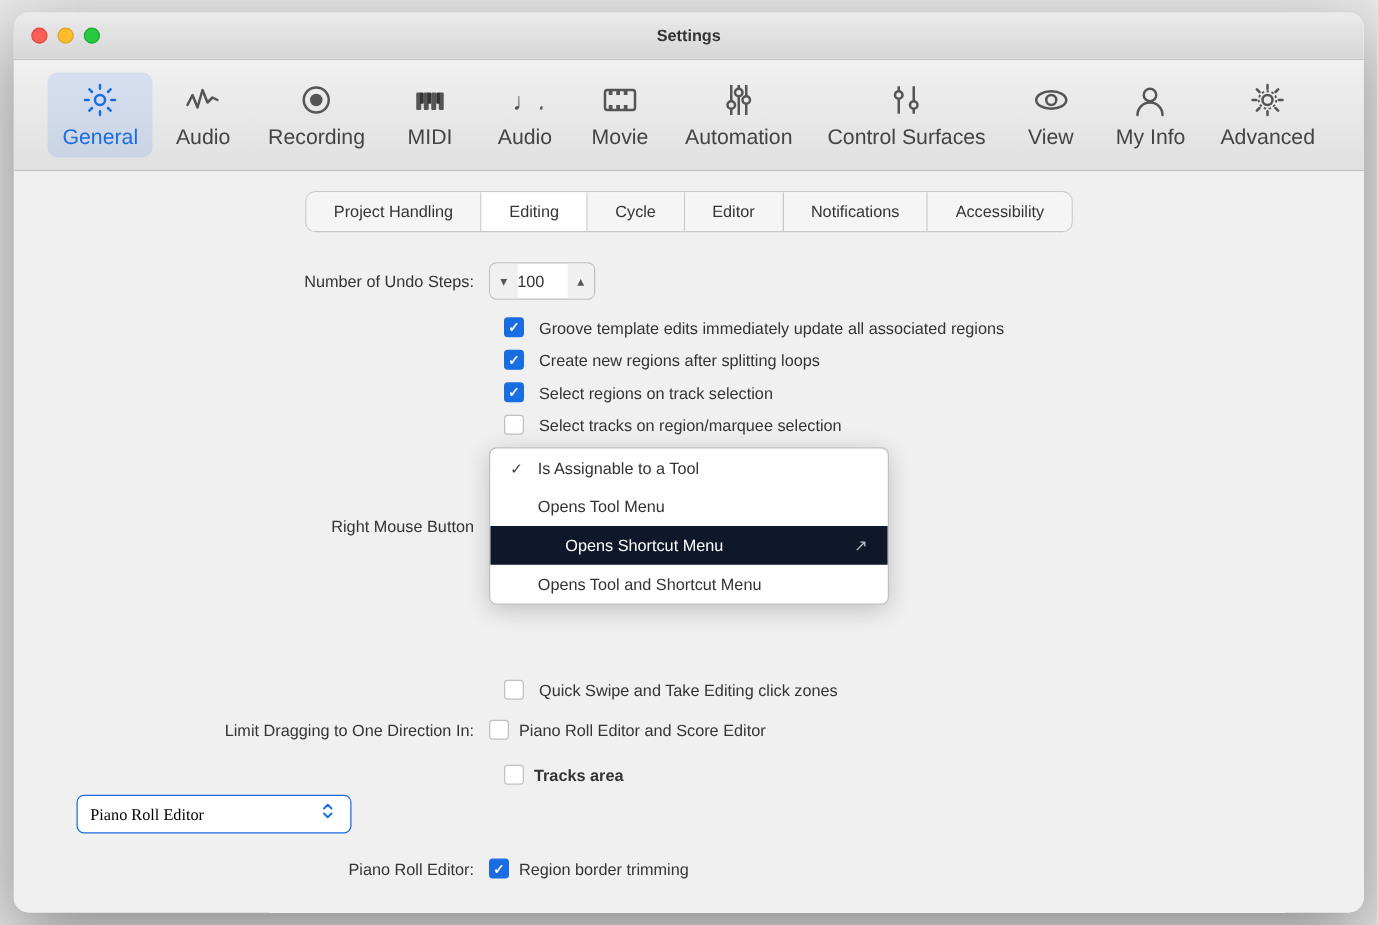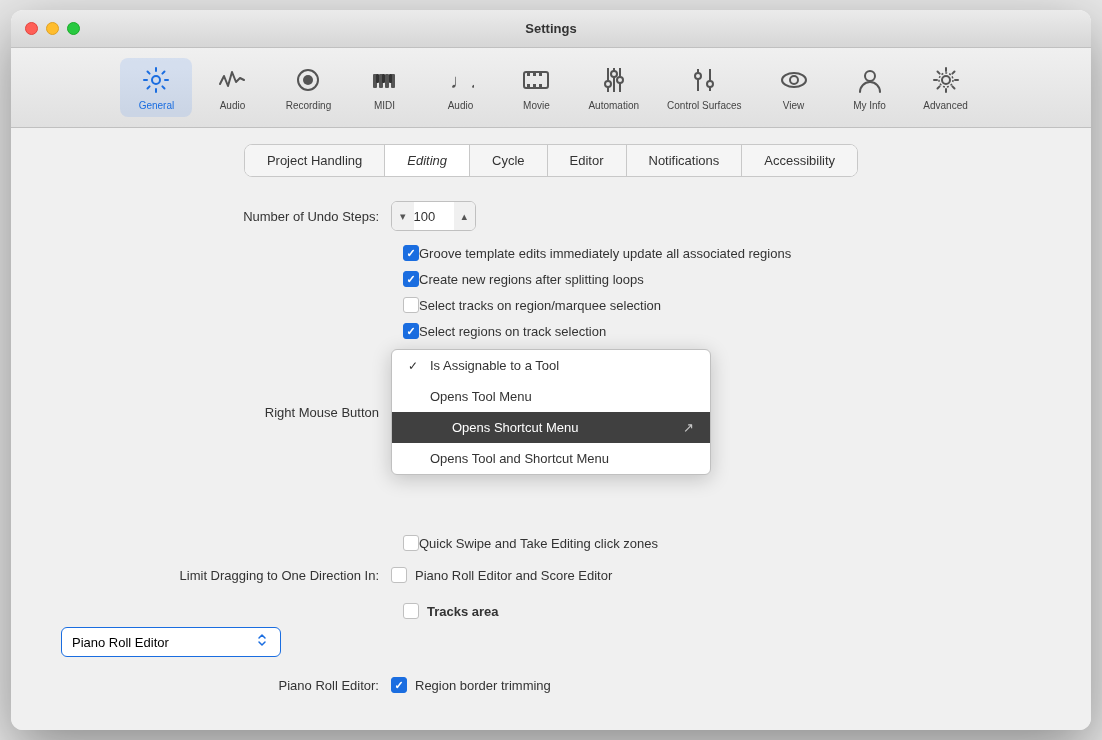--- a/index.html
+++ b/index.html
@@ -82,21 +82,21 @@
       display: flex;
       align-items: center;
       justify-content: center;
       font-size: 22px;
       color: #555;
     }
     .toolbar-item.active .toolbar-icon {
       color: #1a6de0;
     }
     .toolbar-label {
-      font-size: 10px;
+      font-size: 17px;
       color: #444;
     }
     .toolbar-item.active .toolbar-label {
       color: #1a6de0;
       font-weight: 500;
     }
     .content {
       flex: 1;
       background: #f0f0f0;
       padding: 16px 20px;
@@ -121,21 +121,20 @@
       color: #333;
       cursor: pointer;
       border-right: 1px solid #c8c8c8;
       white-space: nowrap;
       background: #f5f5f5;
     }
     .tab:last-child { border-right: none; }
     .tab.active {
       background: white;
       font-weight: 500;
-      font-style: italic;
     }
     .settings-area {
       padding: 0 30px;
       position: relative;
     }
     .setting-row {
       display: flex;
       align-items: center;
       margin-bottom: 14px;
       min-height: 28px;
@@ -176,21 +175,21 @@
     .stepper-val {
       padding: 4px 0;
       font-size: 13px;
       color: #333;
       min-width: 40px;
       text-align: left;
     }
     .checkbox-row {
       display: flex;
       align-items: center;
-      gap: 0;
+      gap: 12px;
       margin-bottom: 10px;
       margin-left: 342px;
     }
     .checkbox {
       width: 16px;
       height: 16px;
       border-radius: 3px;
       border: 1px solid #c0c0c0;
       background: white;
       display: flex;
@@ -216,21 +215,21 @@
     .dropdown-item {
       padding: 8px 16px;
       font-size: 13px;
       color: #333;
       cursor: pointer;
       display: flex;
       align-items: center;
       gap: 8px;
     }
     .dropdown-item.selected-item {
-      background: #404040;
+      background: #0f172a;
       color: white;
       gap: 30px;
     }
     .dropdown-item .checkmark {
       width: 14px;
       font-size: 12px;
     }
     .sub-checkbox-row {
       display: flex;
       align-items: center;
@@ -242,20 +241,21 @@
     .midi-select {
       display: flex;
       align-items: center;
       background: white;
       border: 1px solid #1a6de0;
       border-radius: 6px;
       padding: 4px 10px;
       font-size: 13px;
       min-width: 220px;
       justify-content: space-between;
+      font-family: Liberation Serif, serif;
     }
     .select-arrows {
       color: #1a6de0;
       font-size: 16px;
     }
   </style>
 </head>
 <body>
 
 <div class="window">
@@ -428,26 +428,26 @@
 
       <div class="checkbox-row">
         <div class="checkbox checked"></div>
         <span class="checkbox-label">Groove template edits immediately update all associated regions</span>
       </div>
       <div class="checkbox-row">
         <div class="checkbox checked"></div>
         <span class="checkbox-label">Create new regions after splitting loops</span>
       </div>
       <div class="checkbox-row">
+        <div class="checkbox checked"></div>
+        <span class="checkbox-label">Select regions on track selection</span>
+      </div>
+      <div class="checkbox-row">
         <div class="checkbox"></div>
         <span class="checkbox-label">Select tracks on region/marquee selection</span>
-      </div>
-      <div class="checkbox-row">
-        <div class="checkbox checked"></div>
-        <span class="checkbox-label">Select regions on track selection</span>
       </div>
 
       <div style="position: relative; margin-top: 4px;">
         <div class="setting-row">
           <span class="setting-label">Right Mouse Button</span>
           <div style="width: 320px; background: white; border: 1px solid #c0c0c0; border-radius: 6px; overflow: hidden; box-shadow: 0 4px 20px rgba(0,0,0,0.2);">
             <div class="dropdown-item">
               <span class="checkmark">✓</span>
               <span>Is Assignable to a Tool</span>
             </div>

